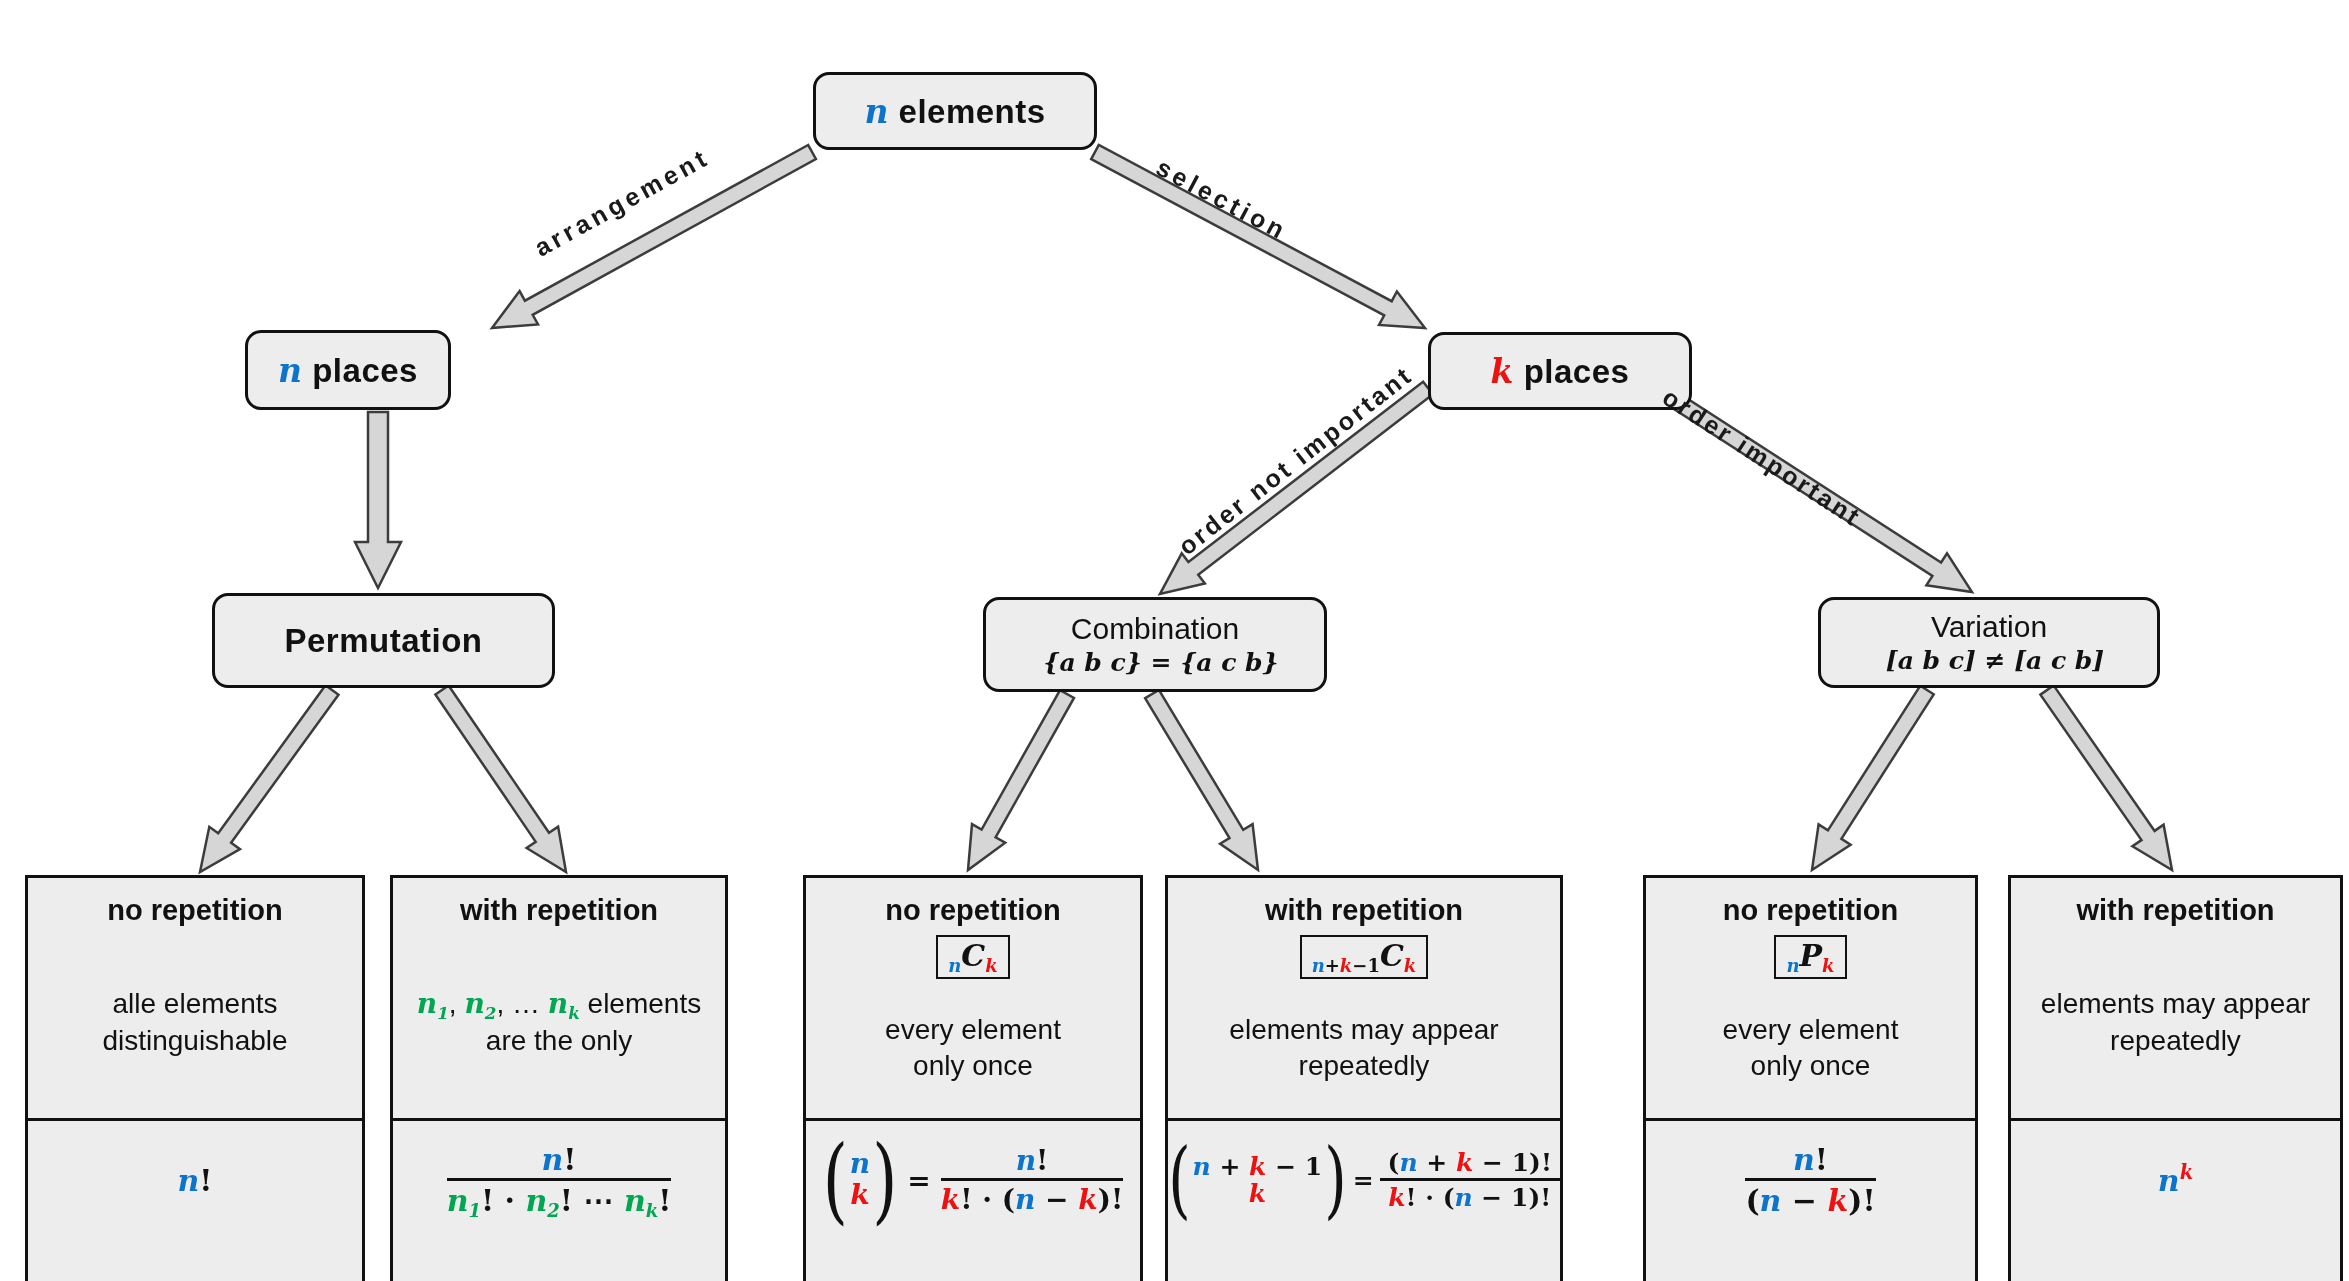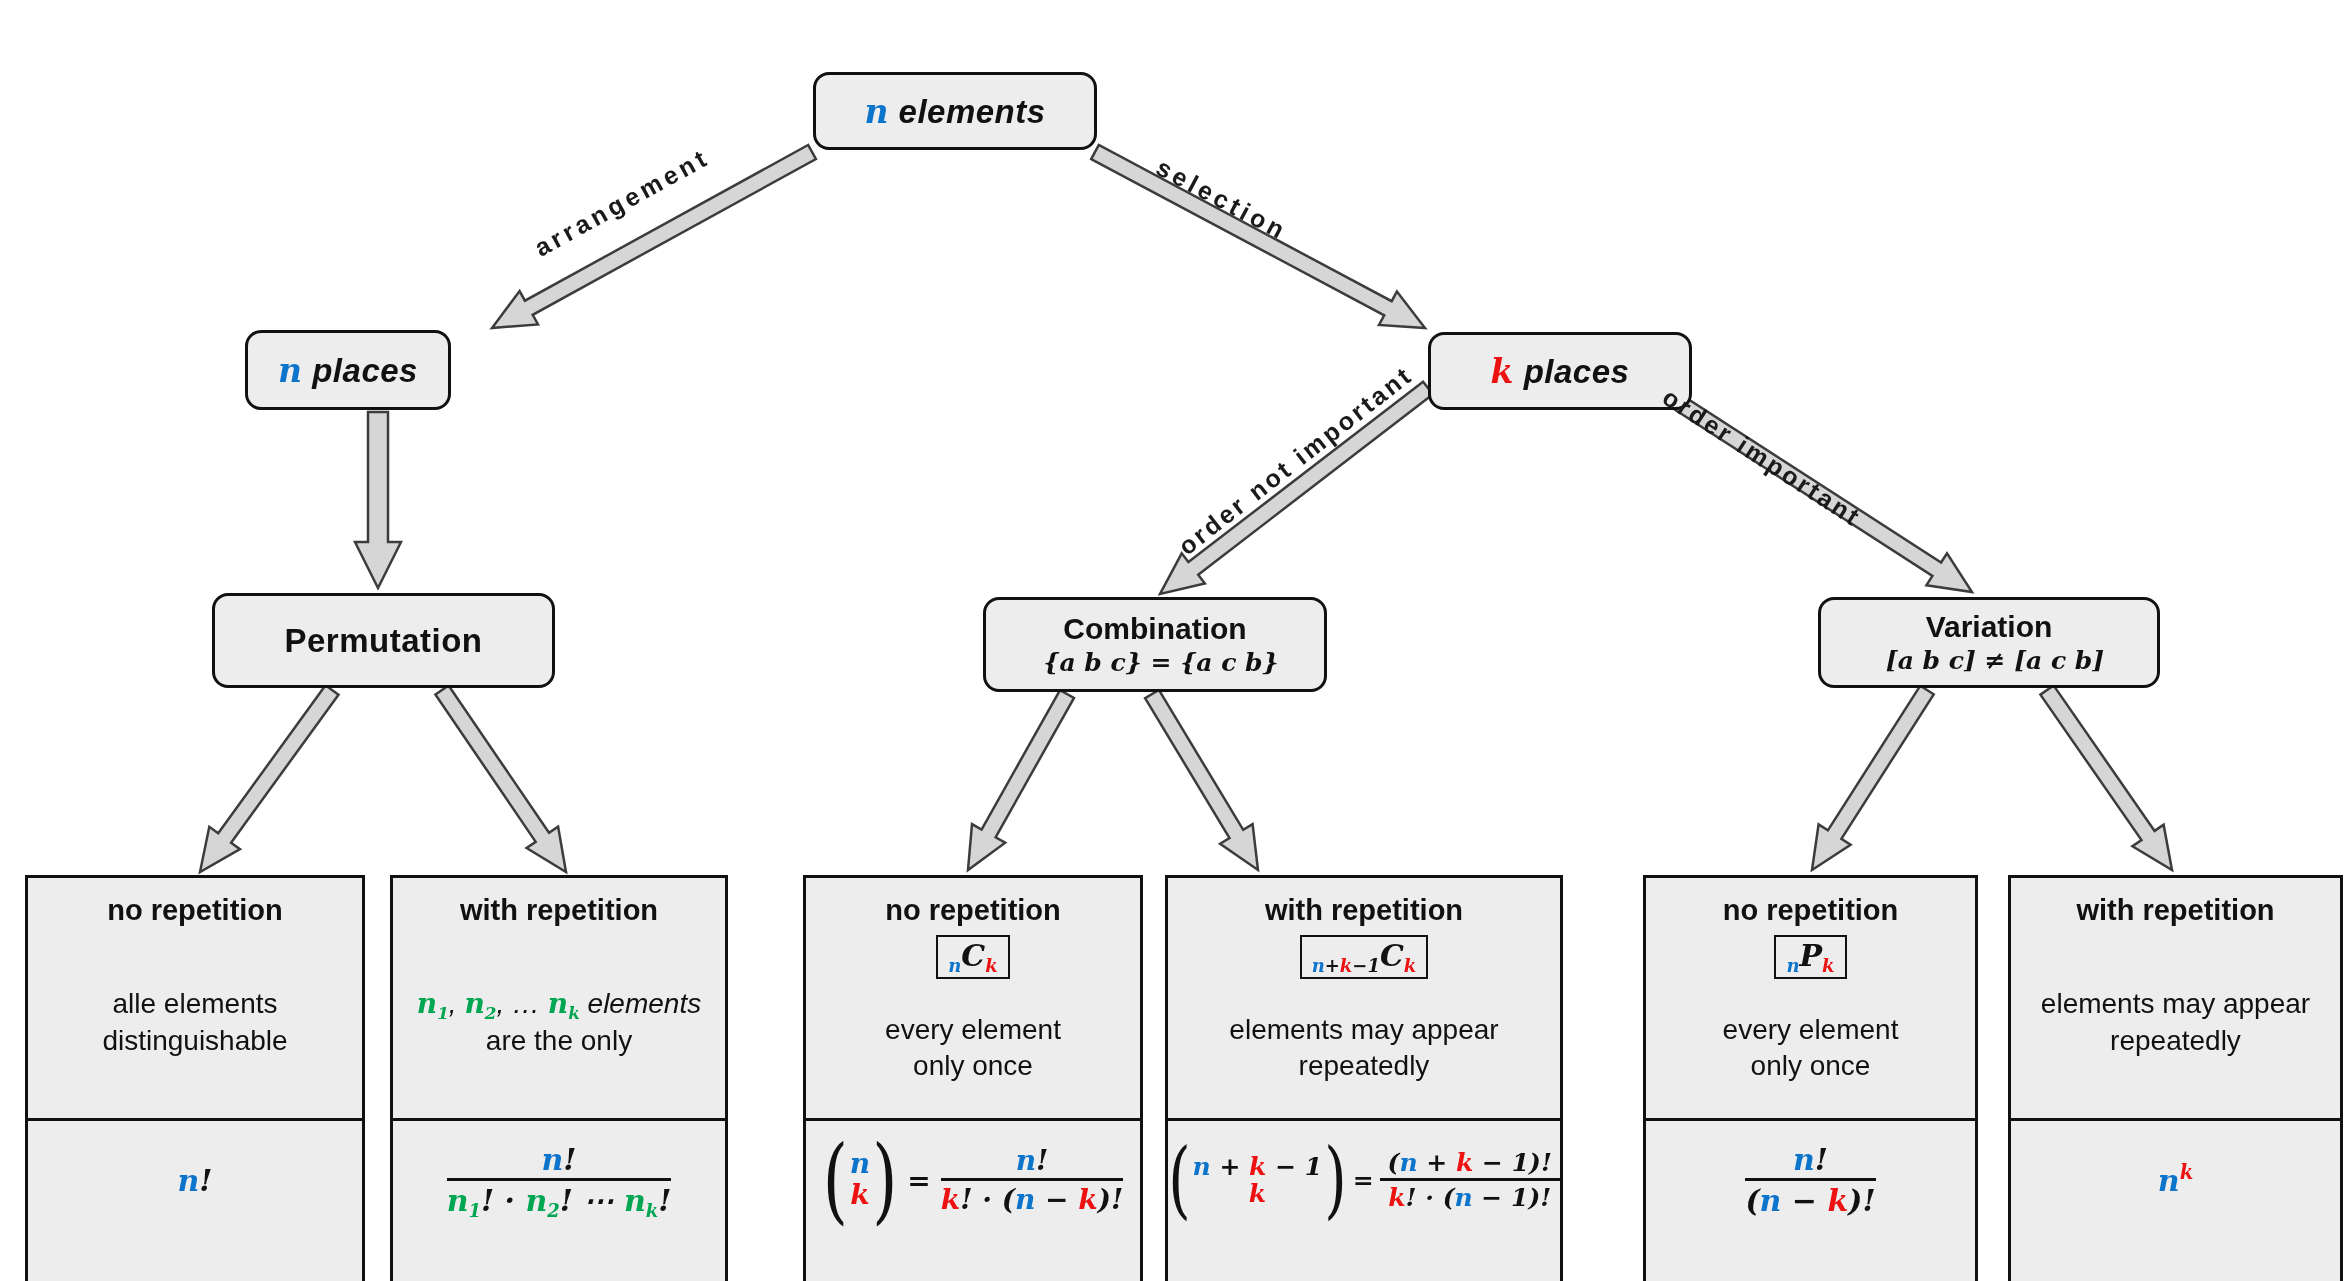--- a/index.html
+++ b/index.html
@@ -8,21 +8,21 @@
   }
   *{box-sizing:border-box; margin:0; padding:0;}
   body{background:#fff; font-family:"Liberation Sans", sans-serif;}
   .canvas{position:relative; width:2349px; height:1281px; background:#fff; overflow:hidden;}
   .arrows{position:absolute; left:0; top:0; z-index:0;}
   .arrows polygon{fill:var(--arrow-fill); stroke:var(--arrow-stroke); stroke-width:2.5;}
 
   .node{position:absolute; z-index:2; background:var(--fill); border:3.5px solid var(--ink);
         border-radius:16px; display:flex; flex-direction:column; align-items:center; justify-content:center;}
   .node-label{font-weight:bold; font-size:33px; color:var(--ink); letter-spacing:.5px;}
-  .node-title{font-weight:bold; font-size:30px; color:var(--ink);}
+  .node-title{font-weight:normal; font-size:30px; color:var(--ink);}
   .node-sub{font-size:25px; color:var(--ink); margin-top:2px; font-family:"DejaVu Serif",serif;margin-left:12px;}
 
   .edge-label{position:absolute; z-index:3; text-align:center; font-size:25px; font-weight:600;
               color:#1a1a1a; letter-spacing:4px; white-space:nowrap;}
 
   .card{position:absolute; top:875px; height:426px; z-index:2; background:var(--fill);
         border:3px solid var(--ink); display:flex; flex-direction:column;}
   .card-top{height:240px; display:flex; flex-direction:column; align-items:center; padding-top:16px;}
   .card-title{font-size:29px; font-weight:bold; color:var(--ink);}
   .badge{margin-top:8px; border:2px solid var(--ink); padding:0px 10px 2px 10px;
@@ -30,21 +30,21 @@
   .card-desc{margin:auto 0; text-align:center; font-size:28px; color:var(--ink); line-height:1.3;}
   .card-formula{height:121px; border-top:3px solid var(--ink); display:flex; align-items:center;
                 justify-content:center; font-family:"DejaVu Serif",serif; font-weight:bold;
                 font-size:30px; color:var(--ink);}
   .fs-sm{font-size:25px;}
 
   .tk-u{color:var(--blue); font-family:"DejaVu Serif",serif; font-style:italic; font-weight:bold;}
   .tk-r{color:var(--red);  font-family:"DejaVu Serif",serif; font-style:italic; font-weight:bold;}
   .tk-g{color:var(--green);font-family:"DejaVu Serif",serif; font-style:italic; font-weight:bold;}
   .tk-i{color:var(--ink);  font-family:"DejaVu Serif",serif; font-style:italic; font-weight:bold;}
-  .tk-k{color:var(--ink);font-style:italic;}
+  .tk-k{color:var(--ink);}
   sub{font-size:.6em; vertical-align:-0.35em; line-height:0;}
   sup{font-size:.65em; vertical-align:.6em; line-height:0;}
 
   .frac{display:inline-block; text-align:center; vertical-align:middle;}
   .frac .num{display:block; border-bottom:3px solid var(--ink); padding:0 8px 1px 8px;}
   .frac .den{display:block; padding-top:2px;}
   .eq{margin:0 10px;}
   .binom{display:inline-flex; align-items:center; vertical-align:middle;}
   .paren{font-family:"DejaVu Serif",serif; font-weight:400; font-size:2.3em; line-height:1;
          transform:scaleY(1.45); display:inline-block;}

